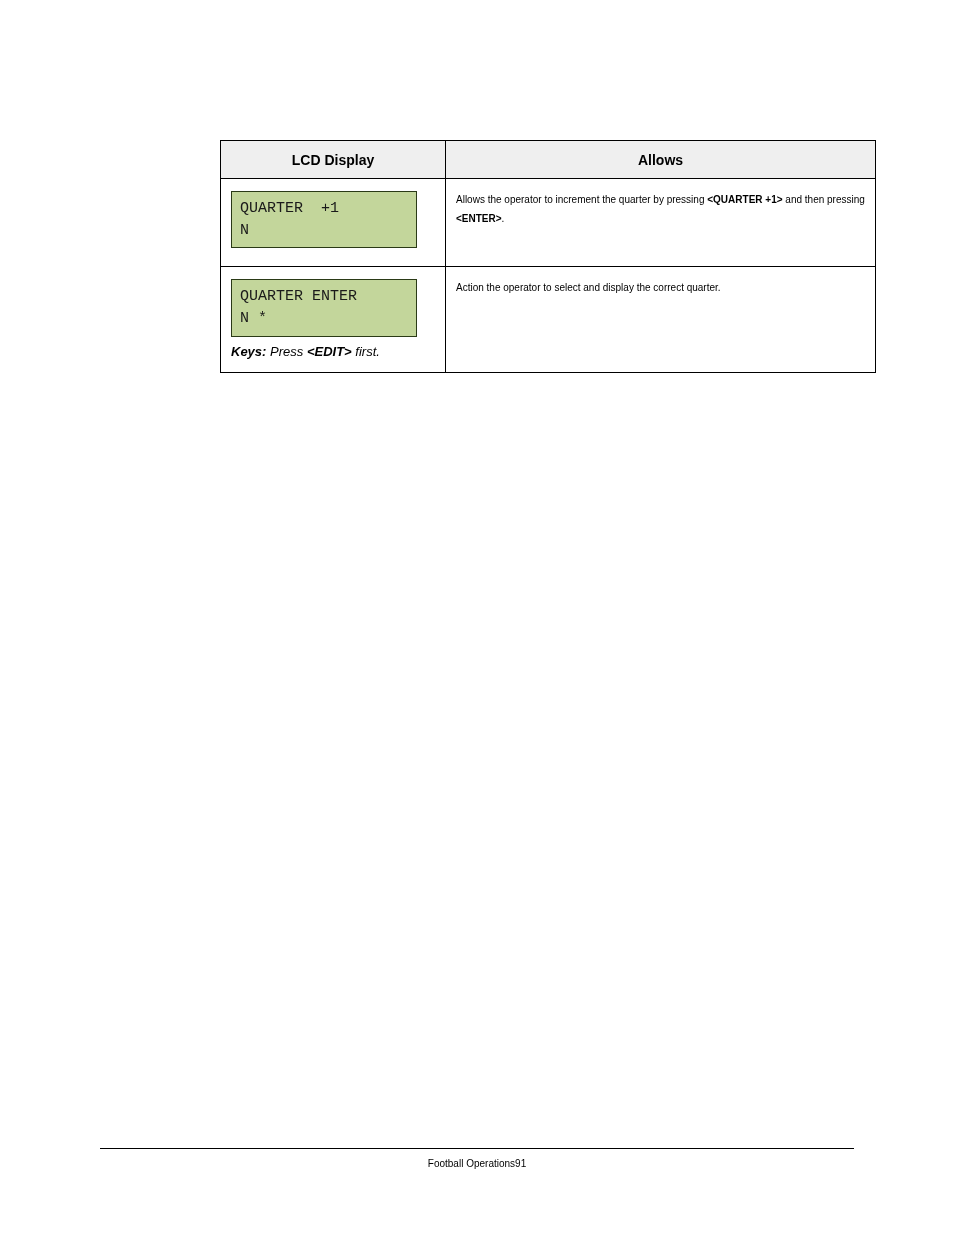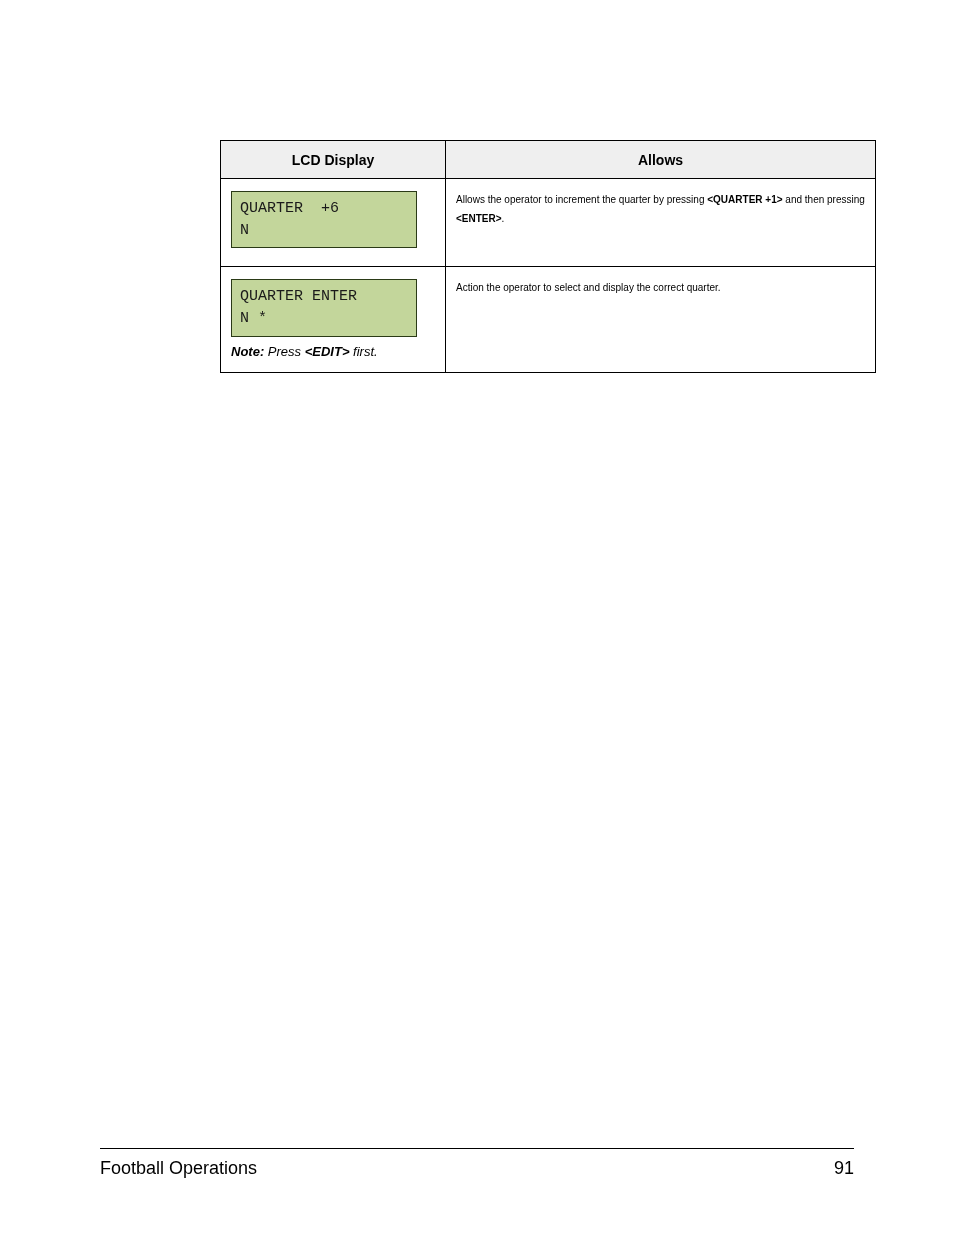--- a/index.html
+++ b/index.html
@@ -82,23 +82,23 @@
     right: 100px;
     top: 1148px;
     height: 0;
     border-top: 1.2px solid #000;
   }
   .footer {
     position: absolute;
     left: 100px;
     right: 100px;
     top: 1158px;
-    font-size: 18px;
+    font-size: 10px;
     display: flex;
-    justify-content: space-between;
+    justify-content: center;
   }
 </style>
 </head>
 <body>
 
 <div class="page">
 
   <table class="table">
     <colgroup>
       <col class="col1">
@@ -106,32 +106,32 @@
     </colgroup>
     <thead>
       <tr>
         <th>LCD Display</th>
         <th>Allows</th>
       </tr>
     </thead>
     <tbody>
       <tr>
         <td>
-          <span class="lcd">QUARTER  +6
+          <span class="lcd">QUARTER  +1
 N</span>
         </td>
         <td>
           <span class="row-desc">Allows the operator to increment the quarter by pressing <span class="inline-bold">&lt;QUARTER +1&gt;</span> and then pressing <span class="inline-bold">&lt;ENTER&gt;</span>.</span>
         </td>
       </tr>
       <tr>
         <td>
           <span class="lcd">QUARTER ENTER
 N *</span>
-          <div class="row-note"><span class="inline-bold">Note:</span> Press <span class="inline-bold">&lt;EDIT&gt;</span> first.</div>
+          <div class="row-note"><span class="inline-bold">Keys:</span> Press <span class="inline-bold">&lt;EDIT&gt;</span> first.</div>
         </td>
         <td>
           <span class="row-desc">Action the operator to select and display the correct quarter.</span>
         </td>
       </tr>
     </tbody>
   </table>
 
   <div class="footer-rule"></div>
   <div class="footer">

